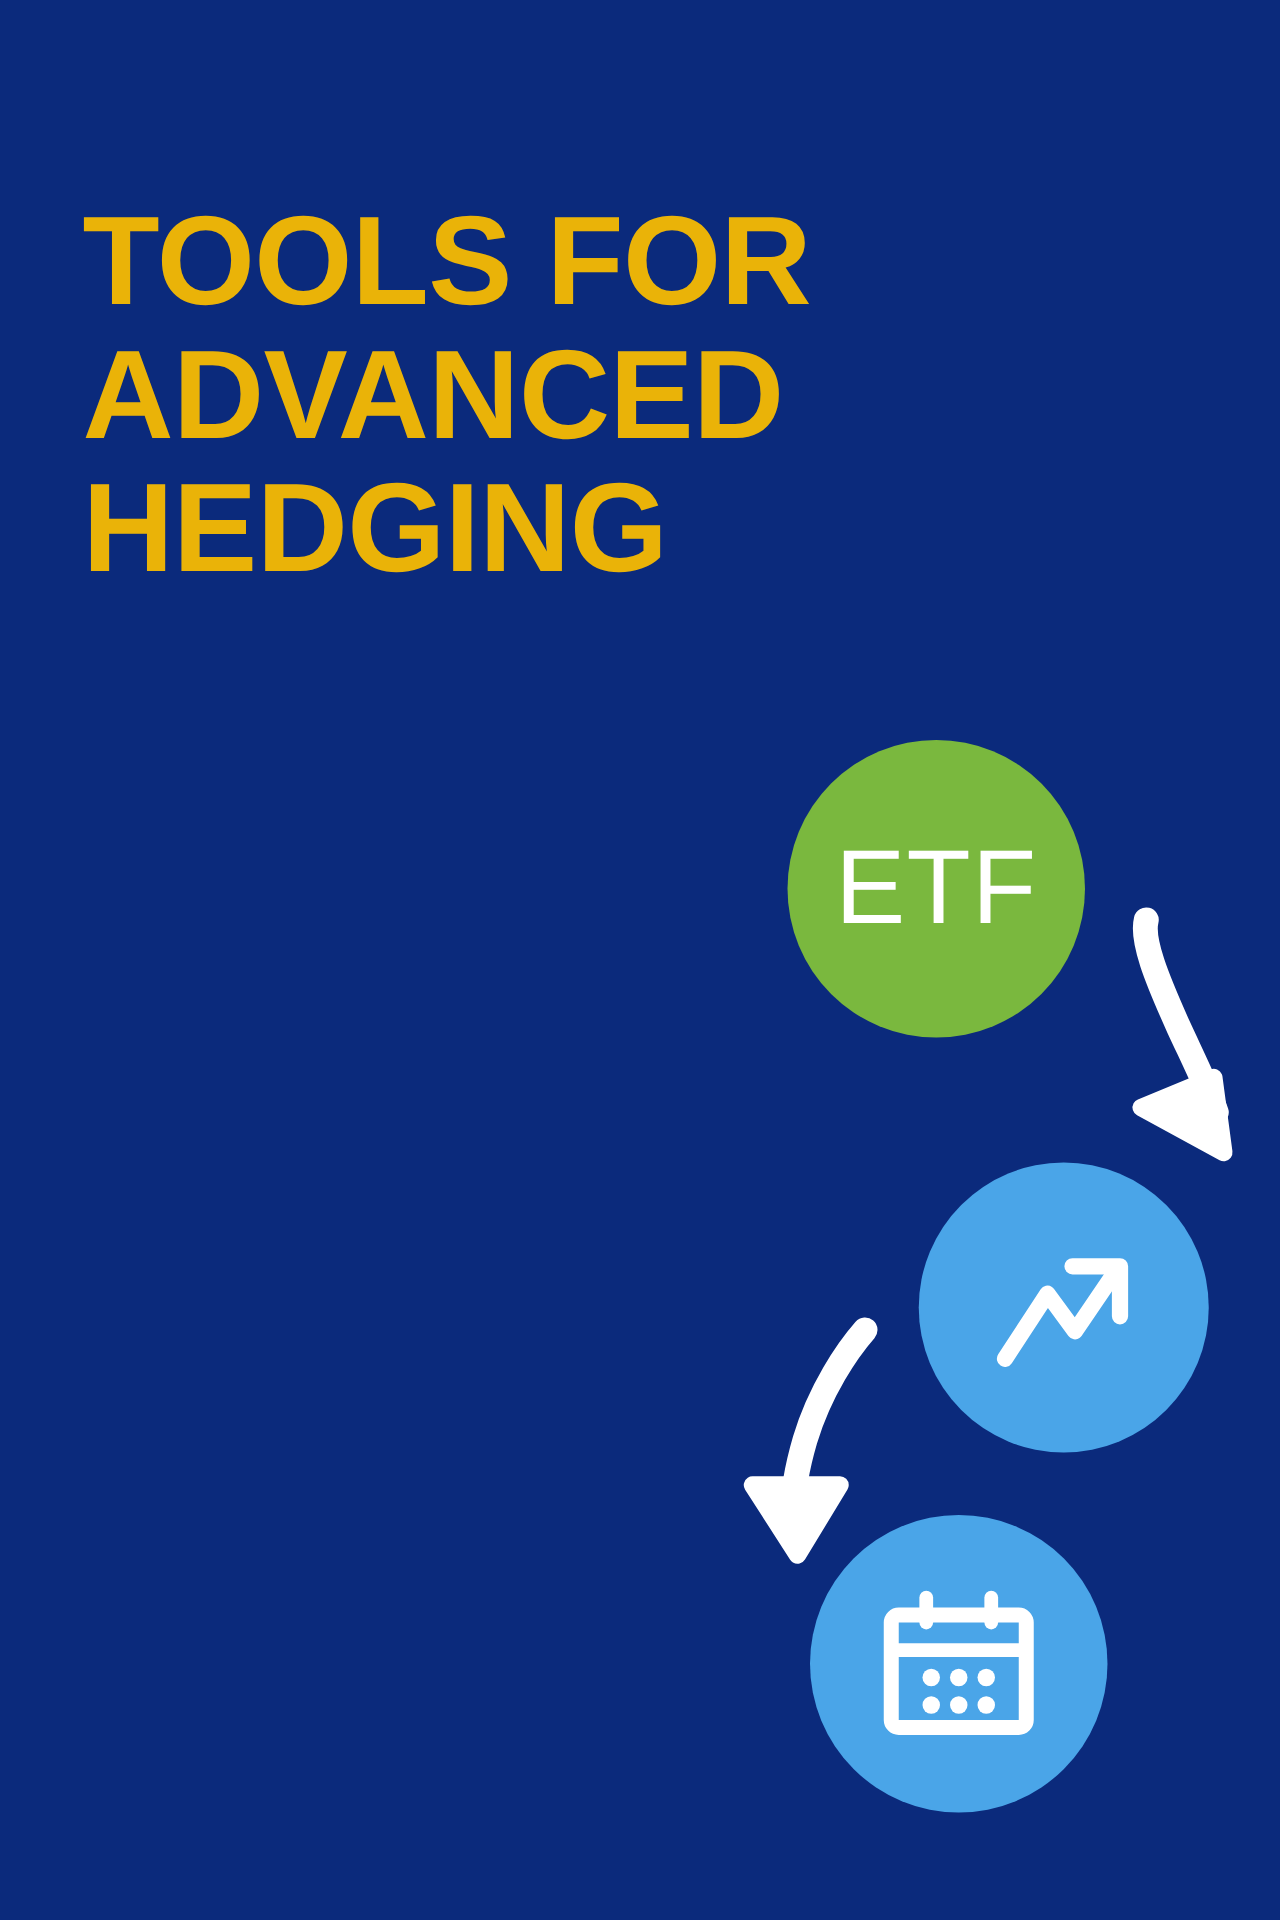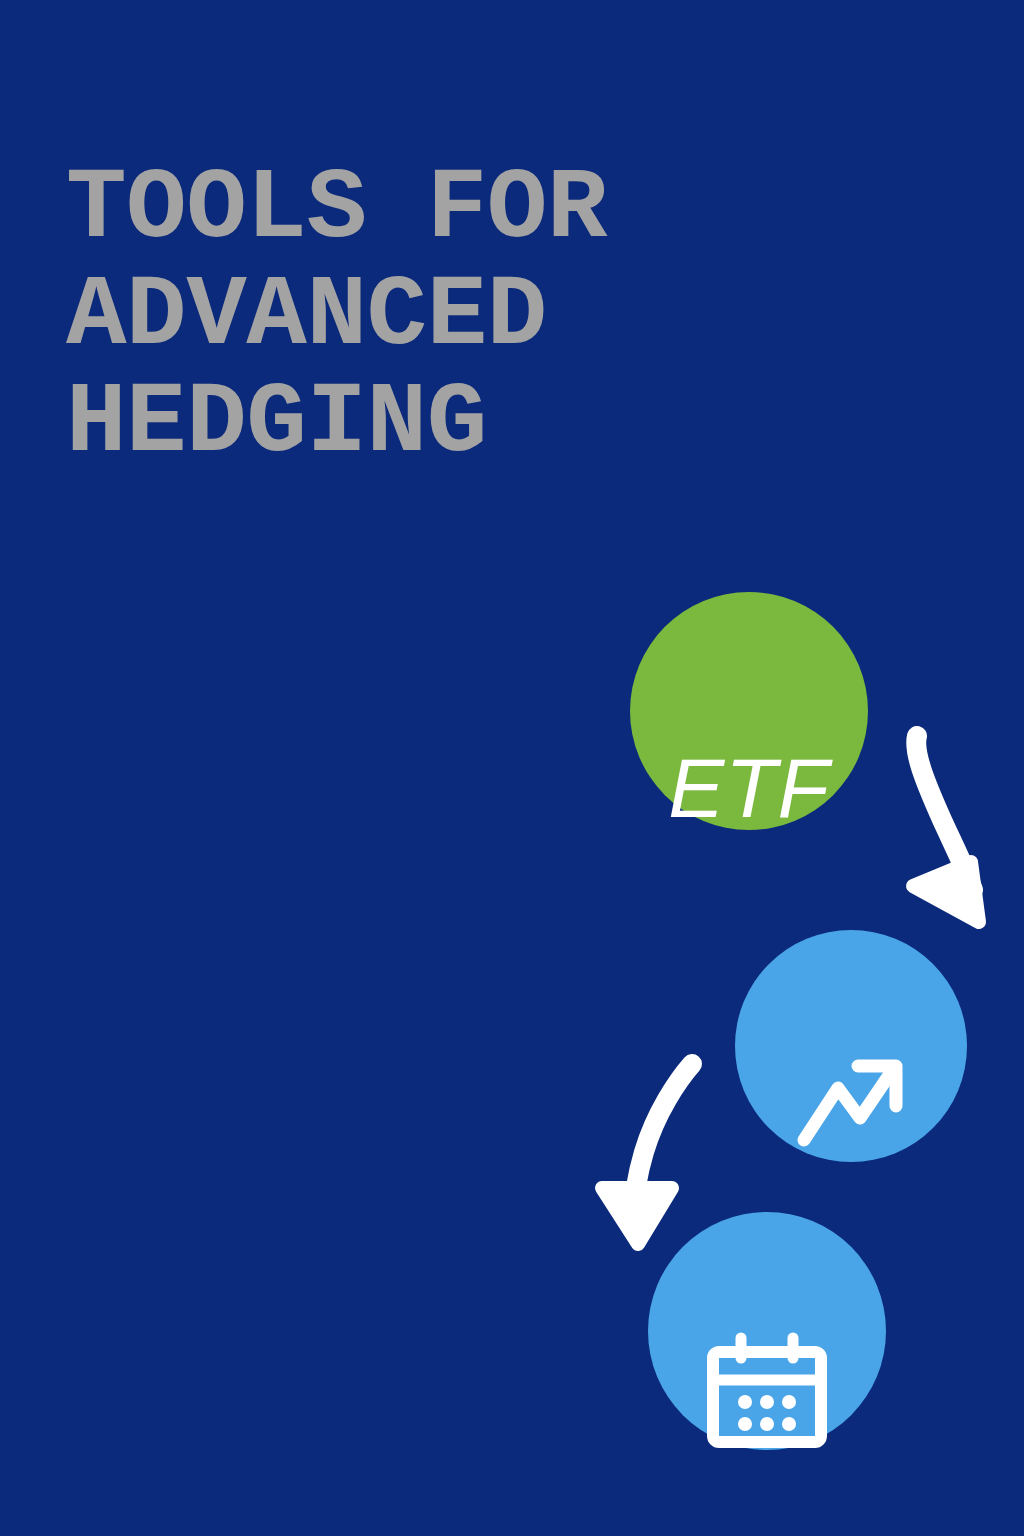--- a/index.html
+++ b/index.html
@@ -20,22 +20,22 @@
     background: #0B2A7C;
     overflow: hidden;
   }
 
   
   #headline {
     position: absolute;
     left: 66px;
     top: 88px;
     width: 620px;
-    color: #a3a3a3;
-    font-family: Liberation Mono, monospace;
+    color: #eab308;
+    font-family: Liberation Sans, sans-serif;
     font-weight: bold;
     font-size: 101px;
     line-height: 107px;
     letter-spacing: -0.5px;
     text-transform: uppercase;
     white-space: pre-line;
     -webkit-font-smoothing: antialiased;
   }
 
   
@@ -51,23 +51,22 @@
     line-height: 72px;
     letter-spacing: -0.4px;
     white-space: pre-line;
   }
 
   
   .node-circle {
     position: absolute;
     border-radius: 50%;
     display: flex;
-    align-items: flex-end;
+    align-items: center;
     justify-content: center;
-    font-style: italic;
   }
   #circle-etf {
     left: 630px;
     top: 592px;
     width: 238px;
     height: 238px;
     background: #7AB83E;
   }
   #circle-trend {
     left: 735px;

